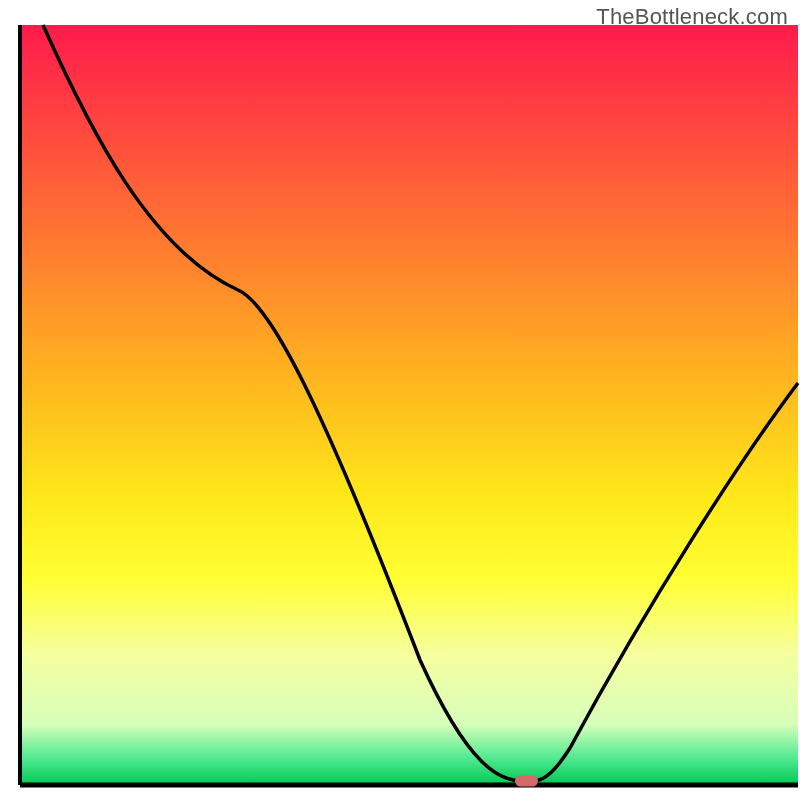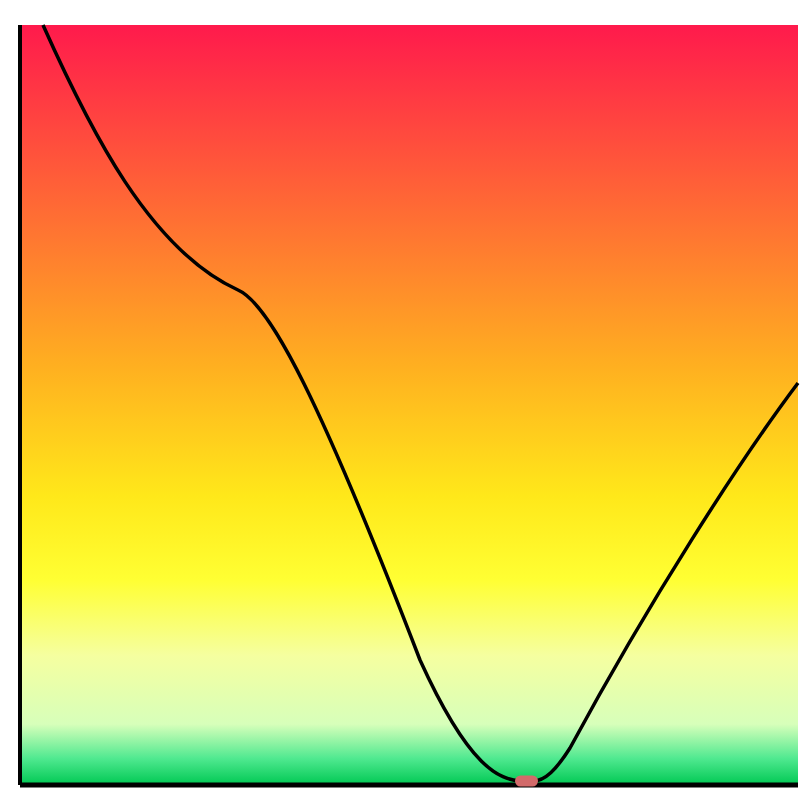--- a/index.html
+++ b/index.html
@@ -60,13 +60,14 @@
              C 90 130, 150 250, 238 290
              C 270 304, 320 400, 420 660
              C 470 770, 500 779, 520 781
              L 533 781
              C 545 781, 556 770, 570 748
              C 650 600, 740 460, 798 383" fill="none" stroke="#000" stroke-width="3.5"></path>
 
     <rect x="515" y="775.5" width="23" height="11" rx="5.5" ry="5.5" fill="#d26a6a"></rect>
   </svg>
 
+  <div class="watermark">TheBottleneck.com</div>
 </div>
 
 </body></html>

